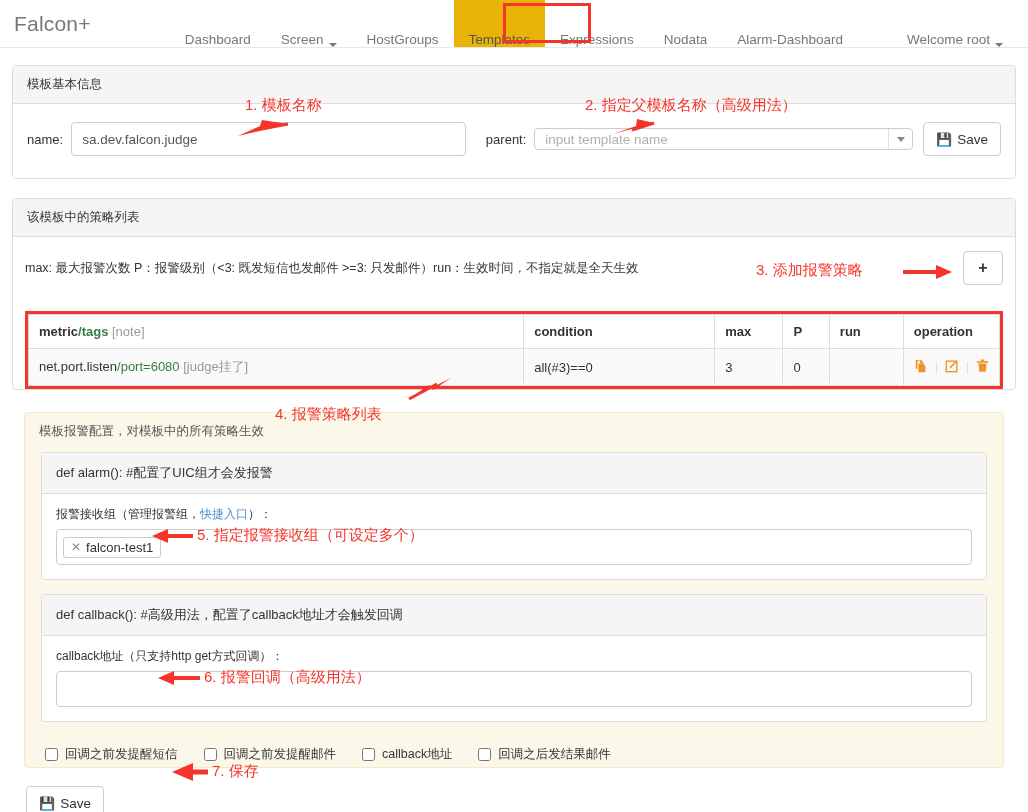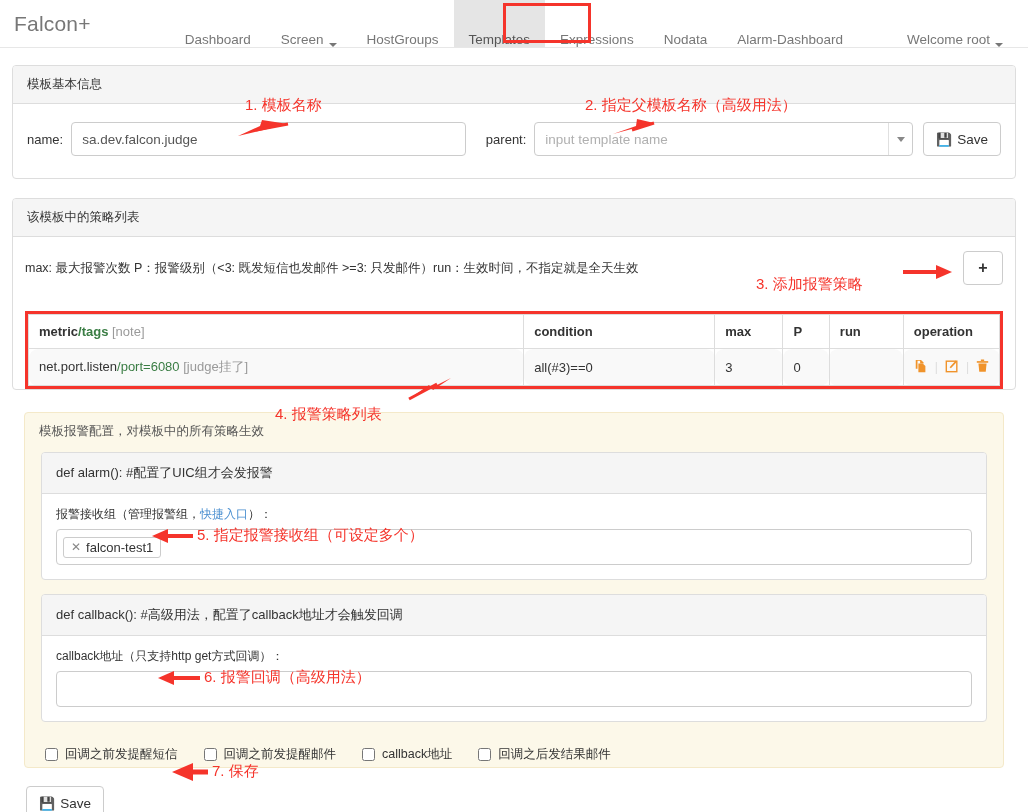--- a/index.html
+++ b/index.html
@@ -38,21 +38,21 @@
     display: flex; align-items: flex-end;
     padding: 0 15px;
     color: #777;
     font-size: 13.5px;
     text-decoration: none;
     white-space: nowrap;
     cursor: pointer;
     position: relative;
   }
   .nav-item.active {
-    background: #e5e5e5;
+    background: #eab308;
     color: #555;
   }
   .nav-item .caret {
     display: inline-block;
     margin-left: 5px;
     width: 0; height: 0;
     border-left: 4px solid transparent;
     border-right: 4px solid transparent;
     border-top: 4px solid #777;
   }
@@ -109,21 +109,21 @@
     font-size: 13.5px;
     color: #555;
     font-family: inherit;
     background: #fff;
     outline: none;
   }
   .txt::placeholder { color: #b0b0b0; }
   #name-input { width: 398px; }
   .select2 {
     display: flex; align-items: center;
-    height: 34px;
+    height: 22px;
     width: 382px;
     border: 1px solid #ccc;
     border-radius: 4px;
     background: #fff;
   }
   .select2 .ph {
     flex: 1;
     padding: 0 10px;
     font-size: 13.5px;
     color: #b0b0b0;
@@ -512,18 +512,18 @@
 
   <g>
     <path d="M208 772 L186 772" stroke="#f5342b" stroke-width="5" fill="none"></path>
     <path d="M172 772 L193 763 L193 781 Z" fill="#f5342b"></path>
   </g>
 </svg>
 
 <div class="overlay">
   <div class="anno" id="anno-0" style="left: 245px; top: 96px;">1. 模板名称</div>
   <div class="anno" id="anno-1" style="left: 585px; top: 96px;">2. 指定父模板名称（高级用法）</div>
-  <div class="anno" id="anno-2" style="left: 756px; top: 275px;">3. 添加报警策略</div>
+  <div class="anno" id="anno-2" style="left: 756px; top: 261px;">3. 添加报警策略</div>
   <div class="anno" id="anno-3" style="left: 275px; top: 405px;">4. 报警策略列表</div>
   <div class="anno" id="anno-4" style="left: 197px; top: 526px;">5. 指定报警接收组（可设定多个）</div>
   <div class="anno" id="anno-5" style="left: 204px; top: 668px;">6. 报警回调（高级用法）</div>
   <div class="anno" id="anno-6" style="left: 212px; top: 762px;">7. 保存</div>
 </div>
 
 </body></html>

